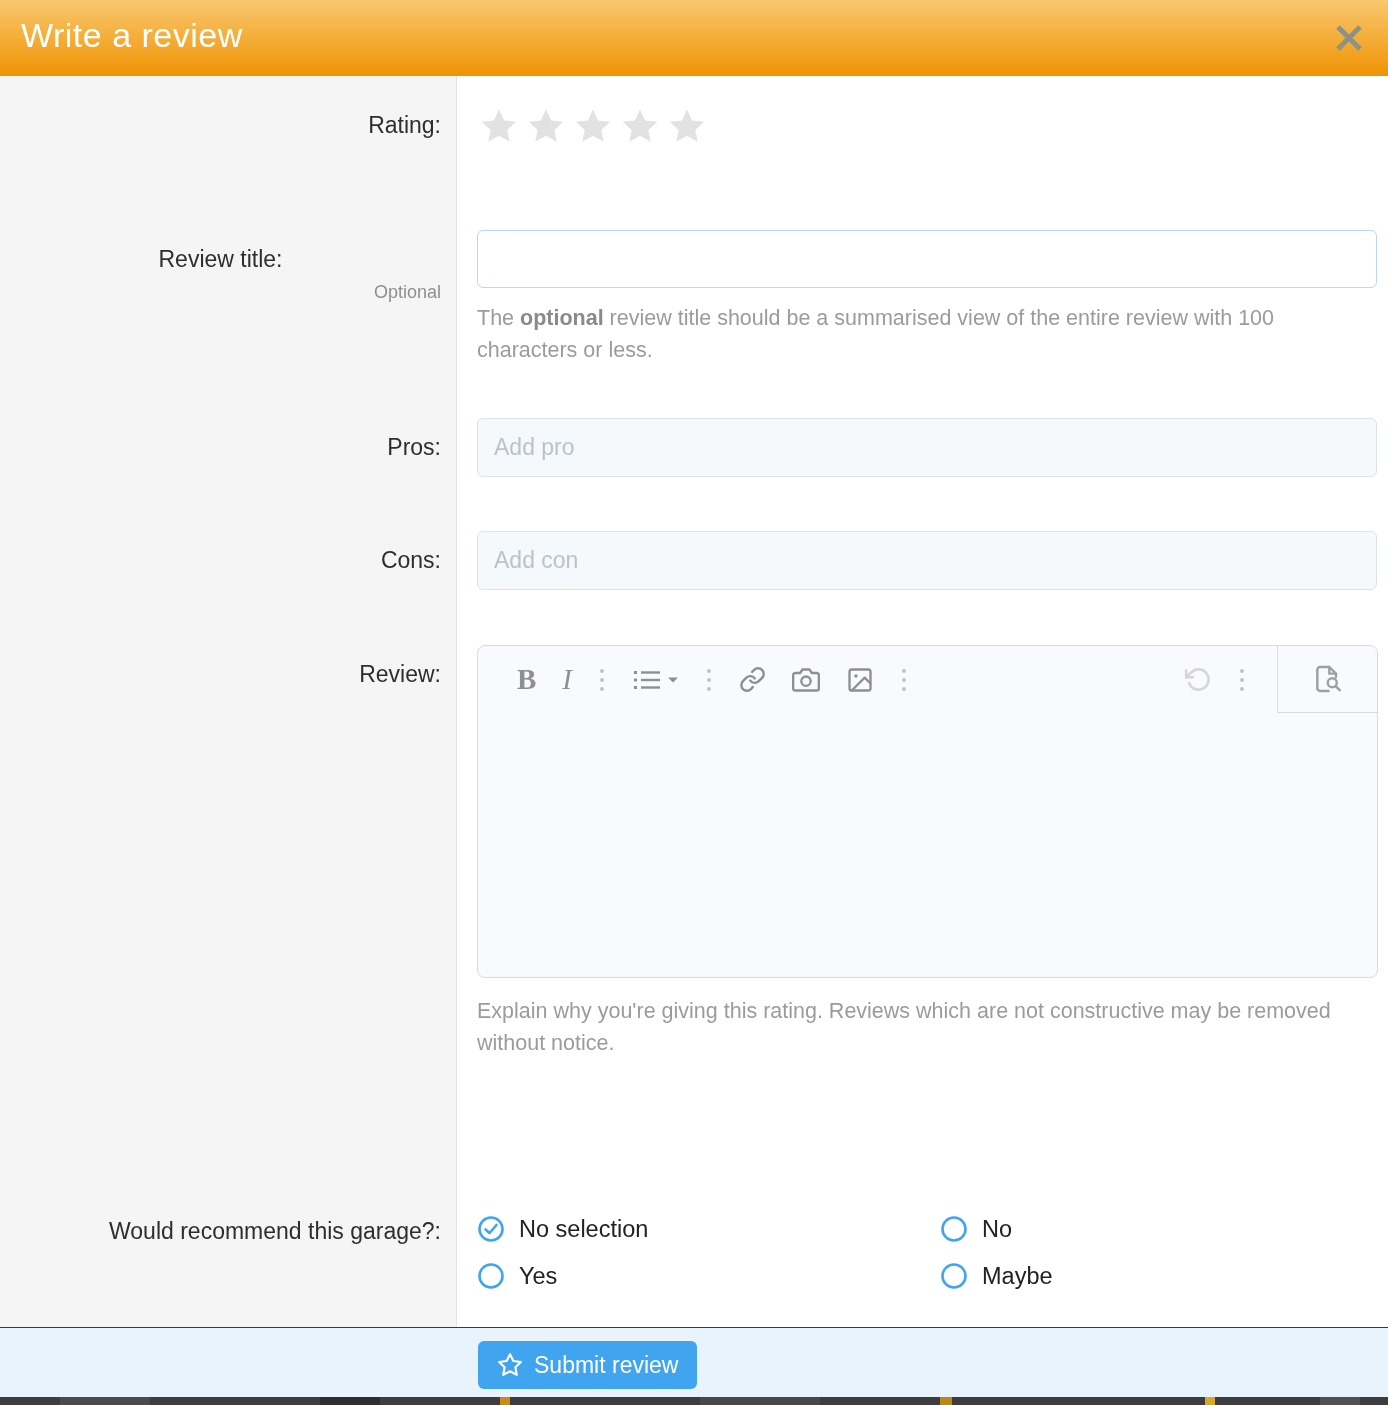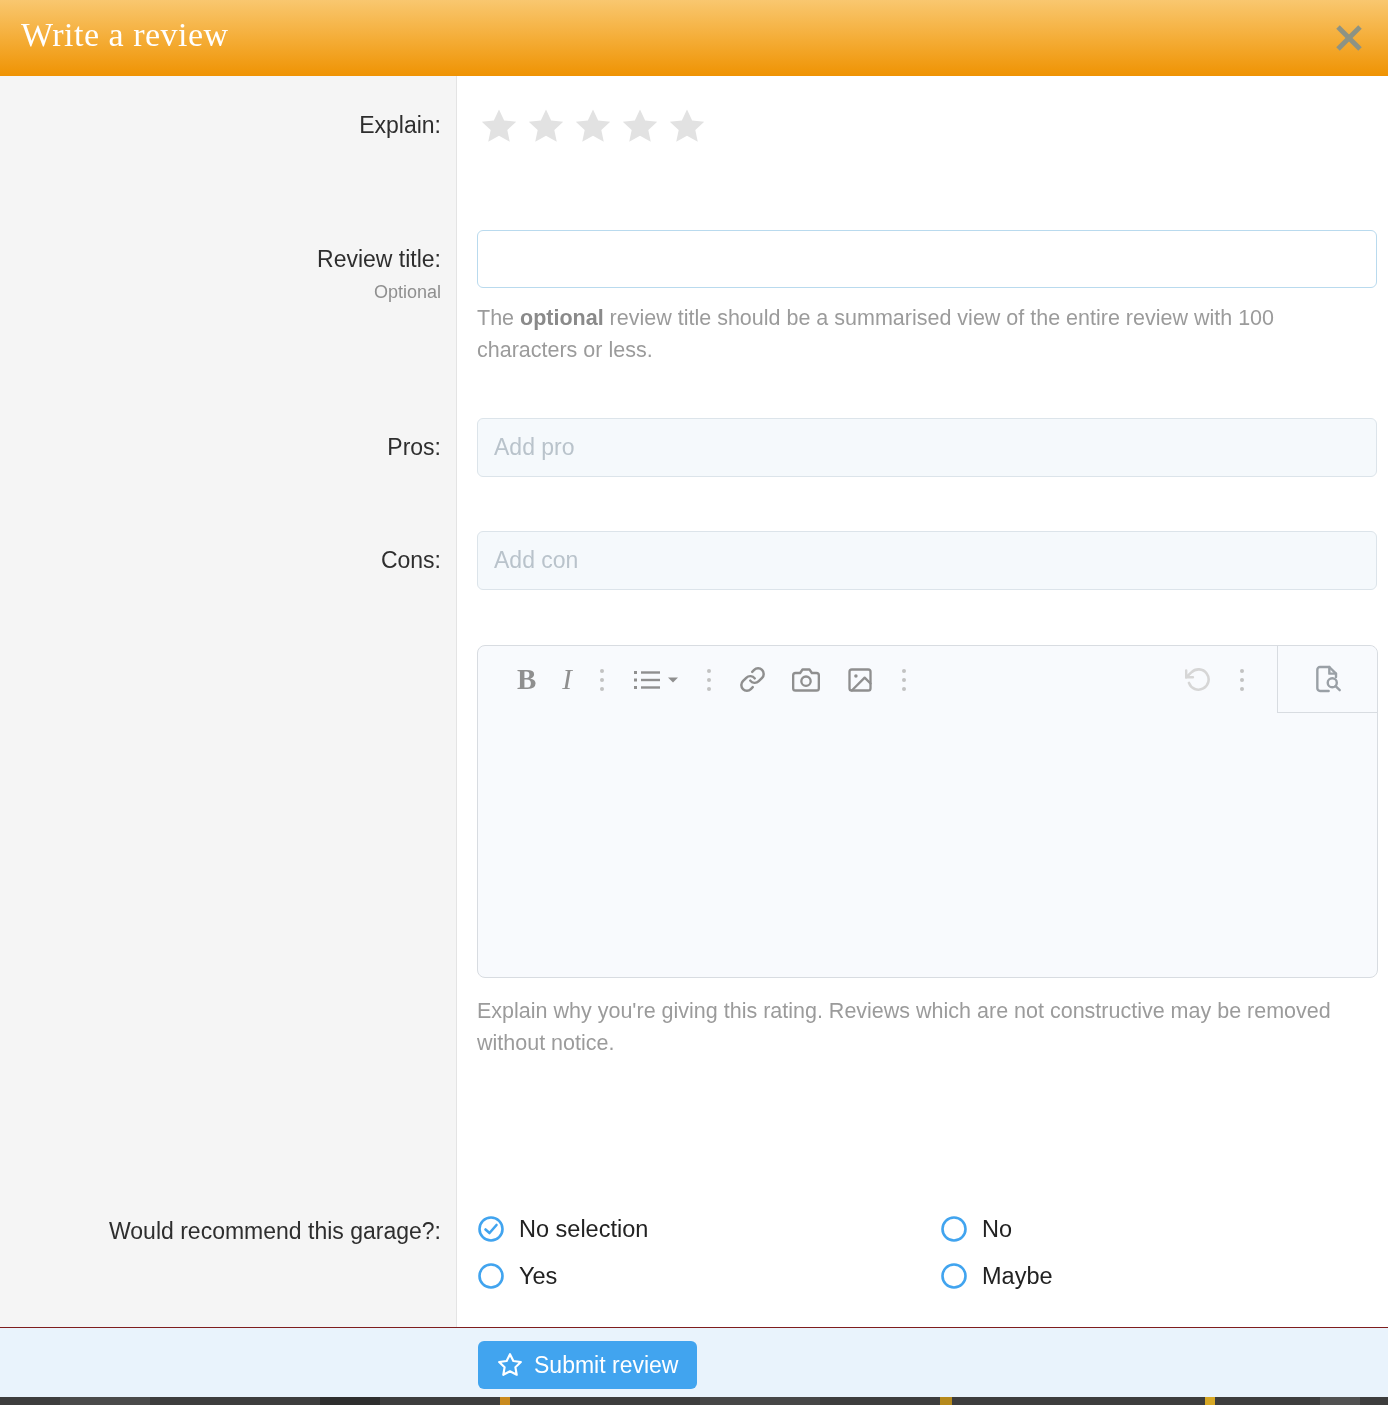--- a/index.html
+++ b/index.html
@@ -2,21 +2,21 @@
 <html><head>
 <meta charset="utf-8">
 <style>
   * { margin:0; padding:0; box-sizing:border-box; }
   html,body { background:#fff; font-family:"Liberation Sans", sans-serif; }
   #app { position:relative; width:1388px; height:1405px; background:#fff; overflow:hidden; }
 
   
   #header { position:absolute; left:0; top:0; width:1388px; height:76px;
             background:linear-gradient(to bottom,#f9c76f 0%,#f4ab33 55%,#ef9303 100%); }
-  #header-title { position:absolute; left:21px; top:16px; color:#fff; font-size:34px; font-weight:400; letter-spacing:0.5px;font-family:Liberation Serif, serif; }
+  #header-title { position:absolute; left:21px; top:16px; color:#fff; font-size:34px; font-weight:400; letter-spacing:0.5px; }
   #close-btn { position:absolute; right:22px; top:21px; width:34px; height:34px; background:transparent; border:none; cursor:pointer; }
 
   
   #left-col { position:absolute; left:0; top:76px; width:457px; height:1251px;
               background:#f5f5f5; border-right:1px solid #e4e4e4; }
   .field-label { position:absolute; width:441px; text-align:right; font-size:23px; color:#2e2e2e; }
   .sub-label { position:absolute; width:441px; text-align:right; font-size:18px; color:#8f8f8f; }
 
   
   #stars { position:absolute; left:478px; top:105px; display:flex; gap:5px; }
@@ -86,25 +86,26 @@
     <button id="close-btn">
       <svg width="34" height="34" viewBox="0 0 34 34">
         <line x1="6" y1="6" x2="28" y2="28" stroke="#8d9384" stroke-width="5"></line>
         <line x1="28" y1="6" x2="6" y2="28" stroke="#8d9384" stroke-width="5"></line>
       </svg>
     </button>
   </div>
 
   <div id="left-col"></div>
 
-  <div class="field-label" style="top:112px;">Explain:</div>
-  <div class="field-label" style="top:246px;">Review title:</div>
+  <div class="field-label" style="top:112px;">Rating:</div>
+  <div class="field-label" style="top:246px;text-align:center;">Review title:</div>
   <div class="sub-label" style="top:282px;">Optional</div>
   <div class="field-label" style="top:434px;">Pros:</div>
   <div class="field-label" style="top:547px;padding-left:34px;">Cons:</div>
+  <div class="field-label" style="top:661px;">Review:</div>
   <div class="field-label" style="top:1218px;">Would recommend this garage?:</div>
 
   <div id="stars">
     <button class="star"><svg width="42" height="42" viewBox="0 0 24 24">
           <path fill="#e2e2e2" d="M12 2.5l2.95 6.3 6.9.75-5.1 4.7 1.4 6.8-6.15-3.45-6.15 3.45 1.4-6.8-5.1-4.7 6.9-.75z"></path>
         </svg></button>
     <button class="star"><svg width="42" height="42" viewBox="0 0 24 24">
           <path fill="#e2e2e2" d="M12 2.5l2.95 6.3 6.9.75-5.1 4.7 1.4 6.8-6.15-3.45-6.15 3.45 1.4-6.8-5.1-4.7 6.9-.75z"></path>
         </svg></button>
     <button class="star"><svg width="42" height="42" viewBox="0 0 24 24">

